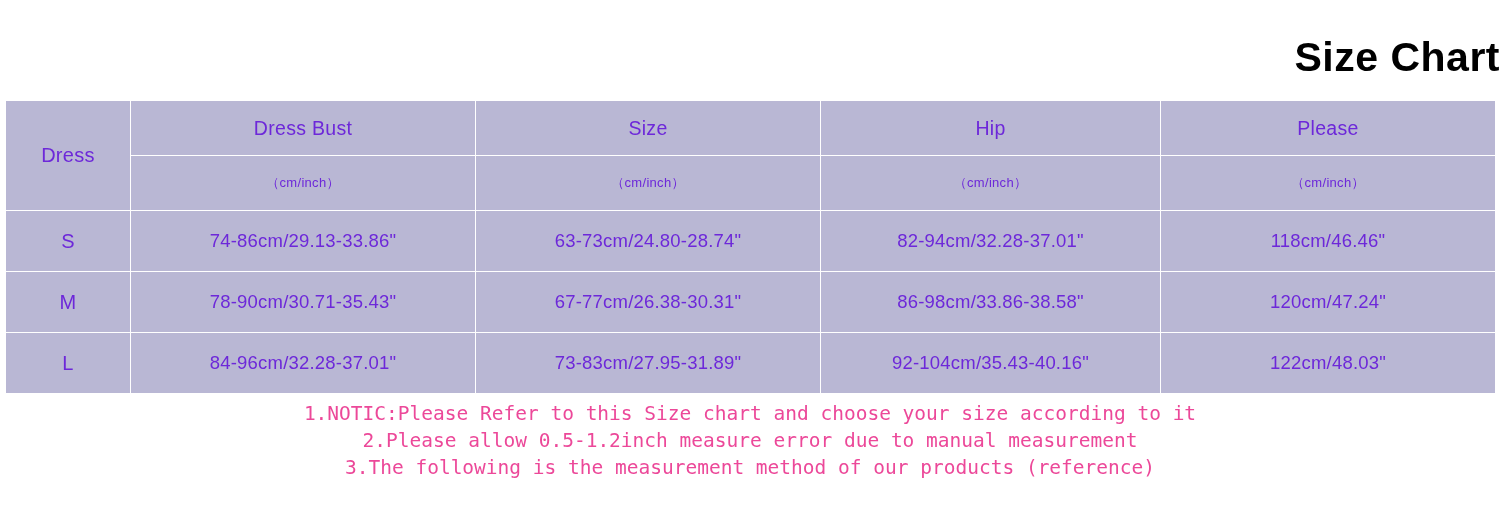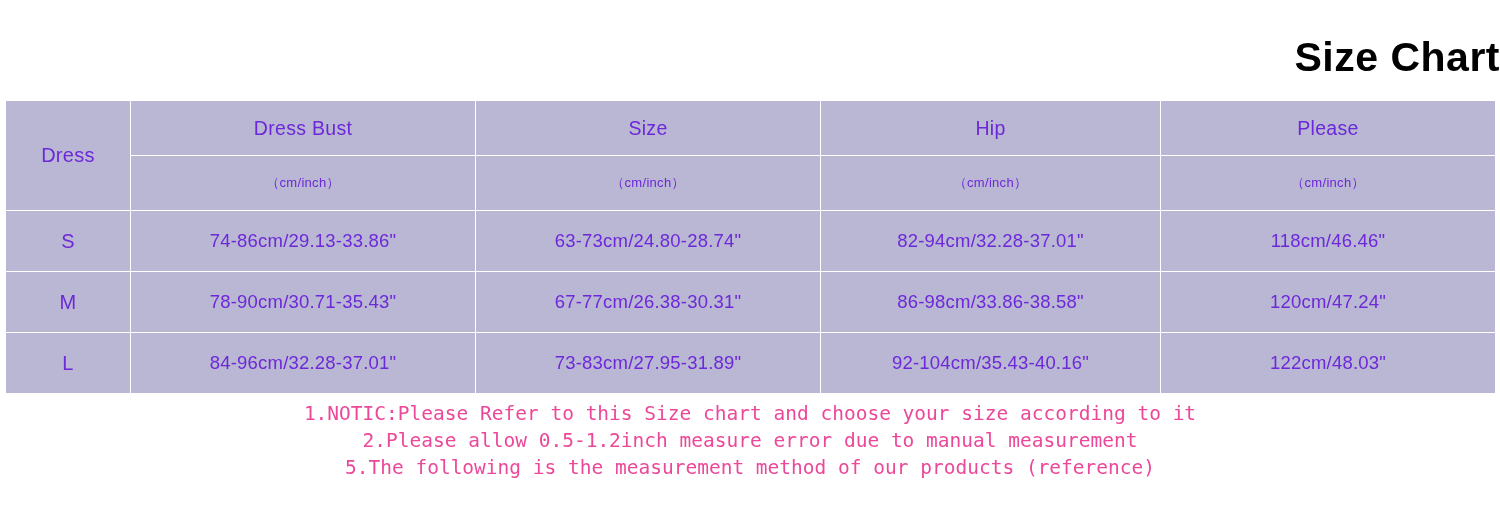--- a/index.html
+++ b/index.html
@@ -135,16 +135,16 @@
         <td>73-83cm/27.95-31.89"</td>
         <td>92-104cm/35.43-40.16"</td>
         <td>122cm/48.03"</td>
       </tr>
     </tbody>
   </table>
 
   <div class="notes">
     <div>1.NOTIC:Please Refer to this Size chart and choose your size according to it</div>
     <div>2.Please allow 0.5-1.2inch measure error due to manual measurement</div>
-    <div>5.The following is the measurement method of our products (reference)</div>
+    <div>3.The following is the measurement method of our products (reference)</div>
   </div>
 
 </div>
 
 </body></html>

